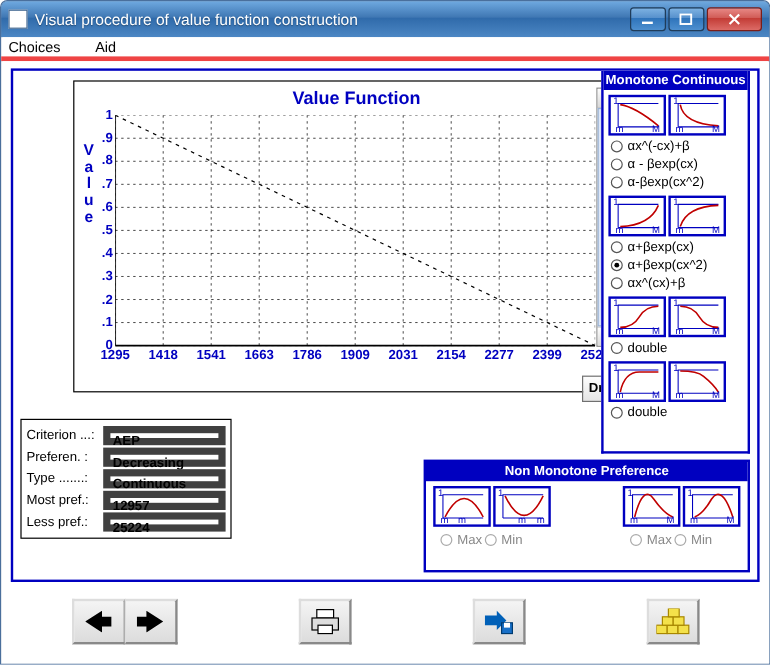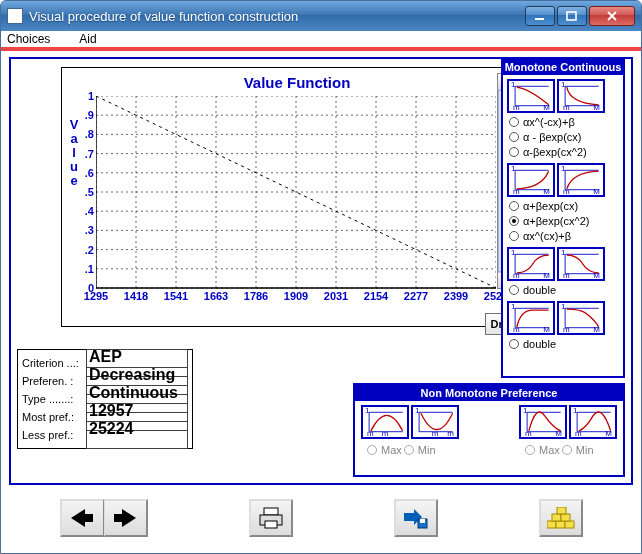--- a/index.html
+++ b/index.html
@@ -115,22 +115,22 @@
     font-size:11px; line-height:20px; text-align:center; font-weight:bold;
   }
   
   .info-panel {
     position:absolute; left:6px; top:290px; width:176px;
     border:1px solid #000; background:#fff; padding:4px 4px 4px 4px;
   }
   .info-row { display:flex; align-items:center; height:18px; gap:4px;}
   .info-label { width:60px; font-size:11px; white-space:pre; }
   .info-val {
-    flex:1; height:28px; border:1px solid #404040;
-    padding:0 2px; font-weight:bold; font-size:16px; line-height:14px;
+    flex:1; height:16px; border:6px solid #404040;
+    padding:0 2px; font-weight:bold; font-size:11px; line-height:14px;
   }
   
   .mono-panel {
     position:absolute; right:6px; top:0px; width:124px; bottom:105px;
     background:#fff;
     display:flex; flex-direction:column;
     border:2px solid #0000c0; border-top:none;
   }
   .mono-title {
     background:#0000c0; color:#fff; font-weight:bold; font-size:11px;

